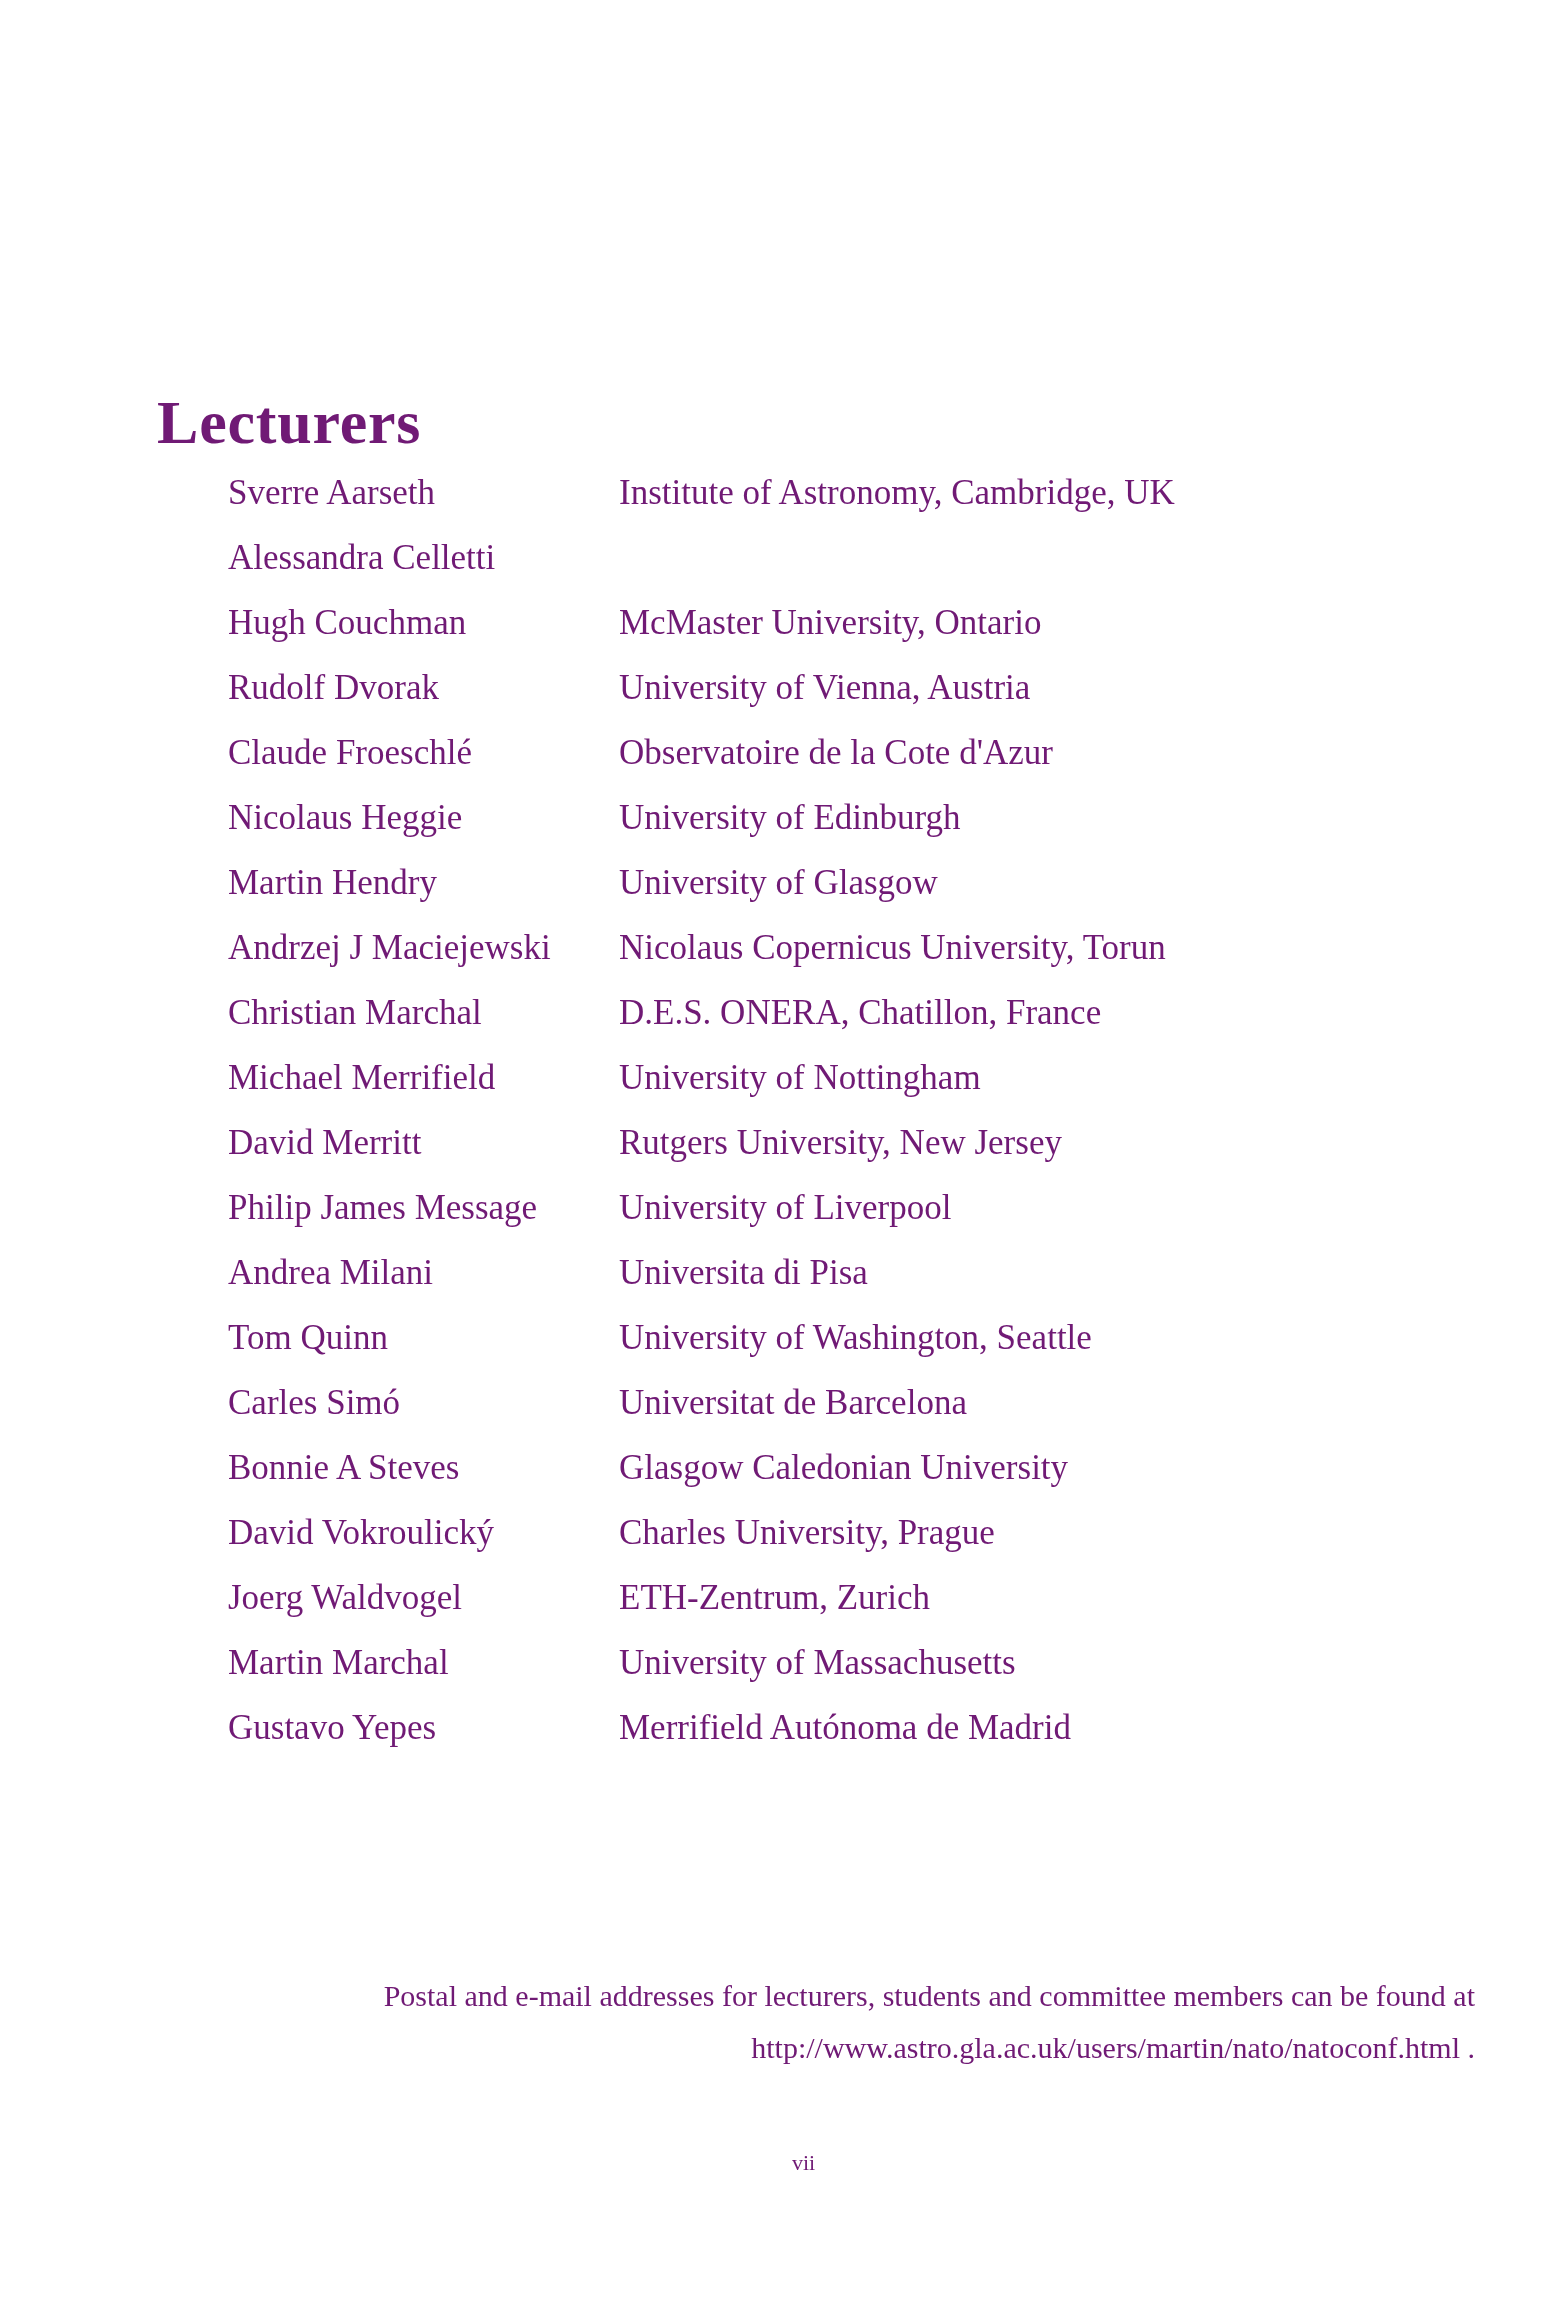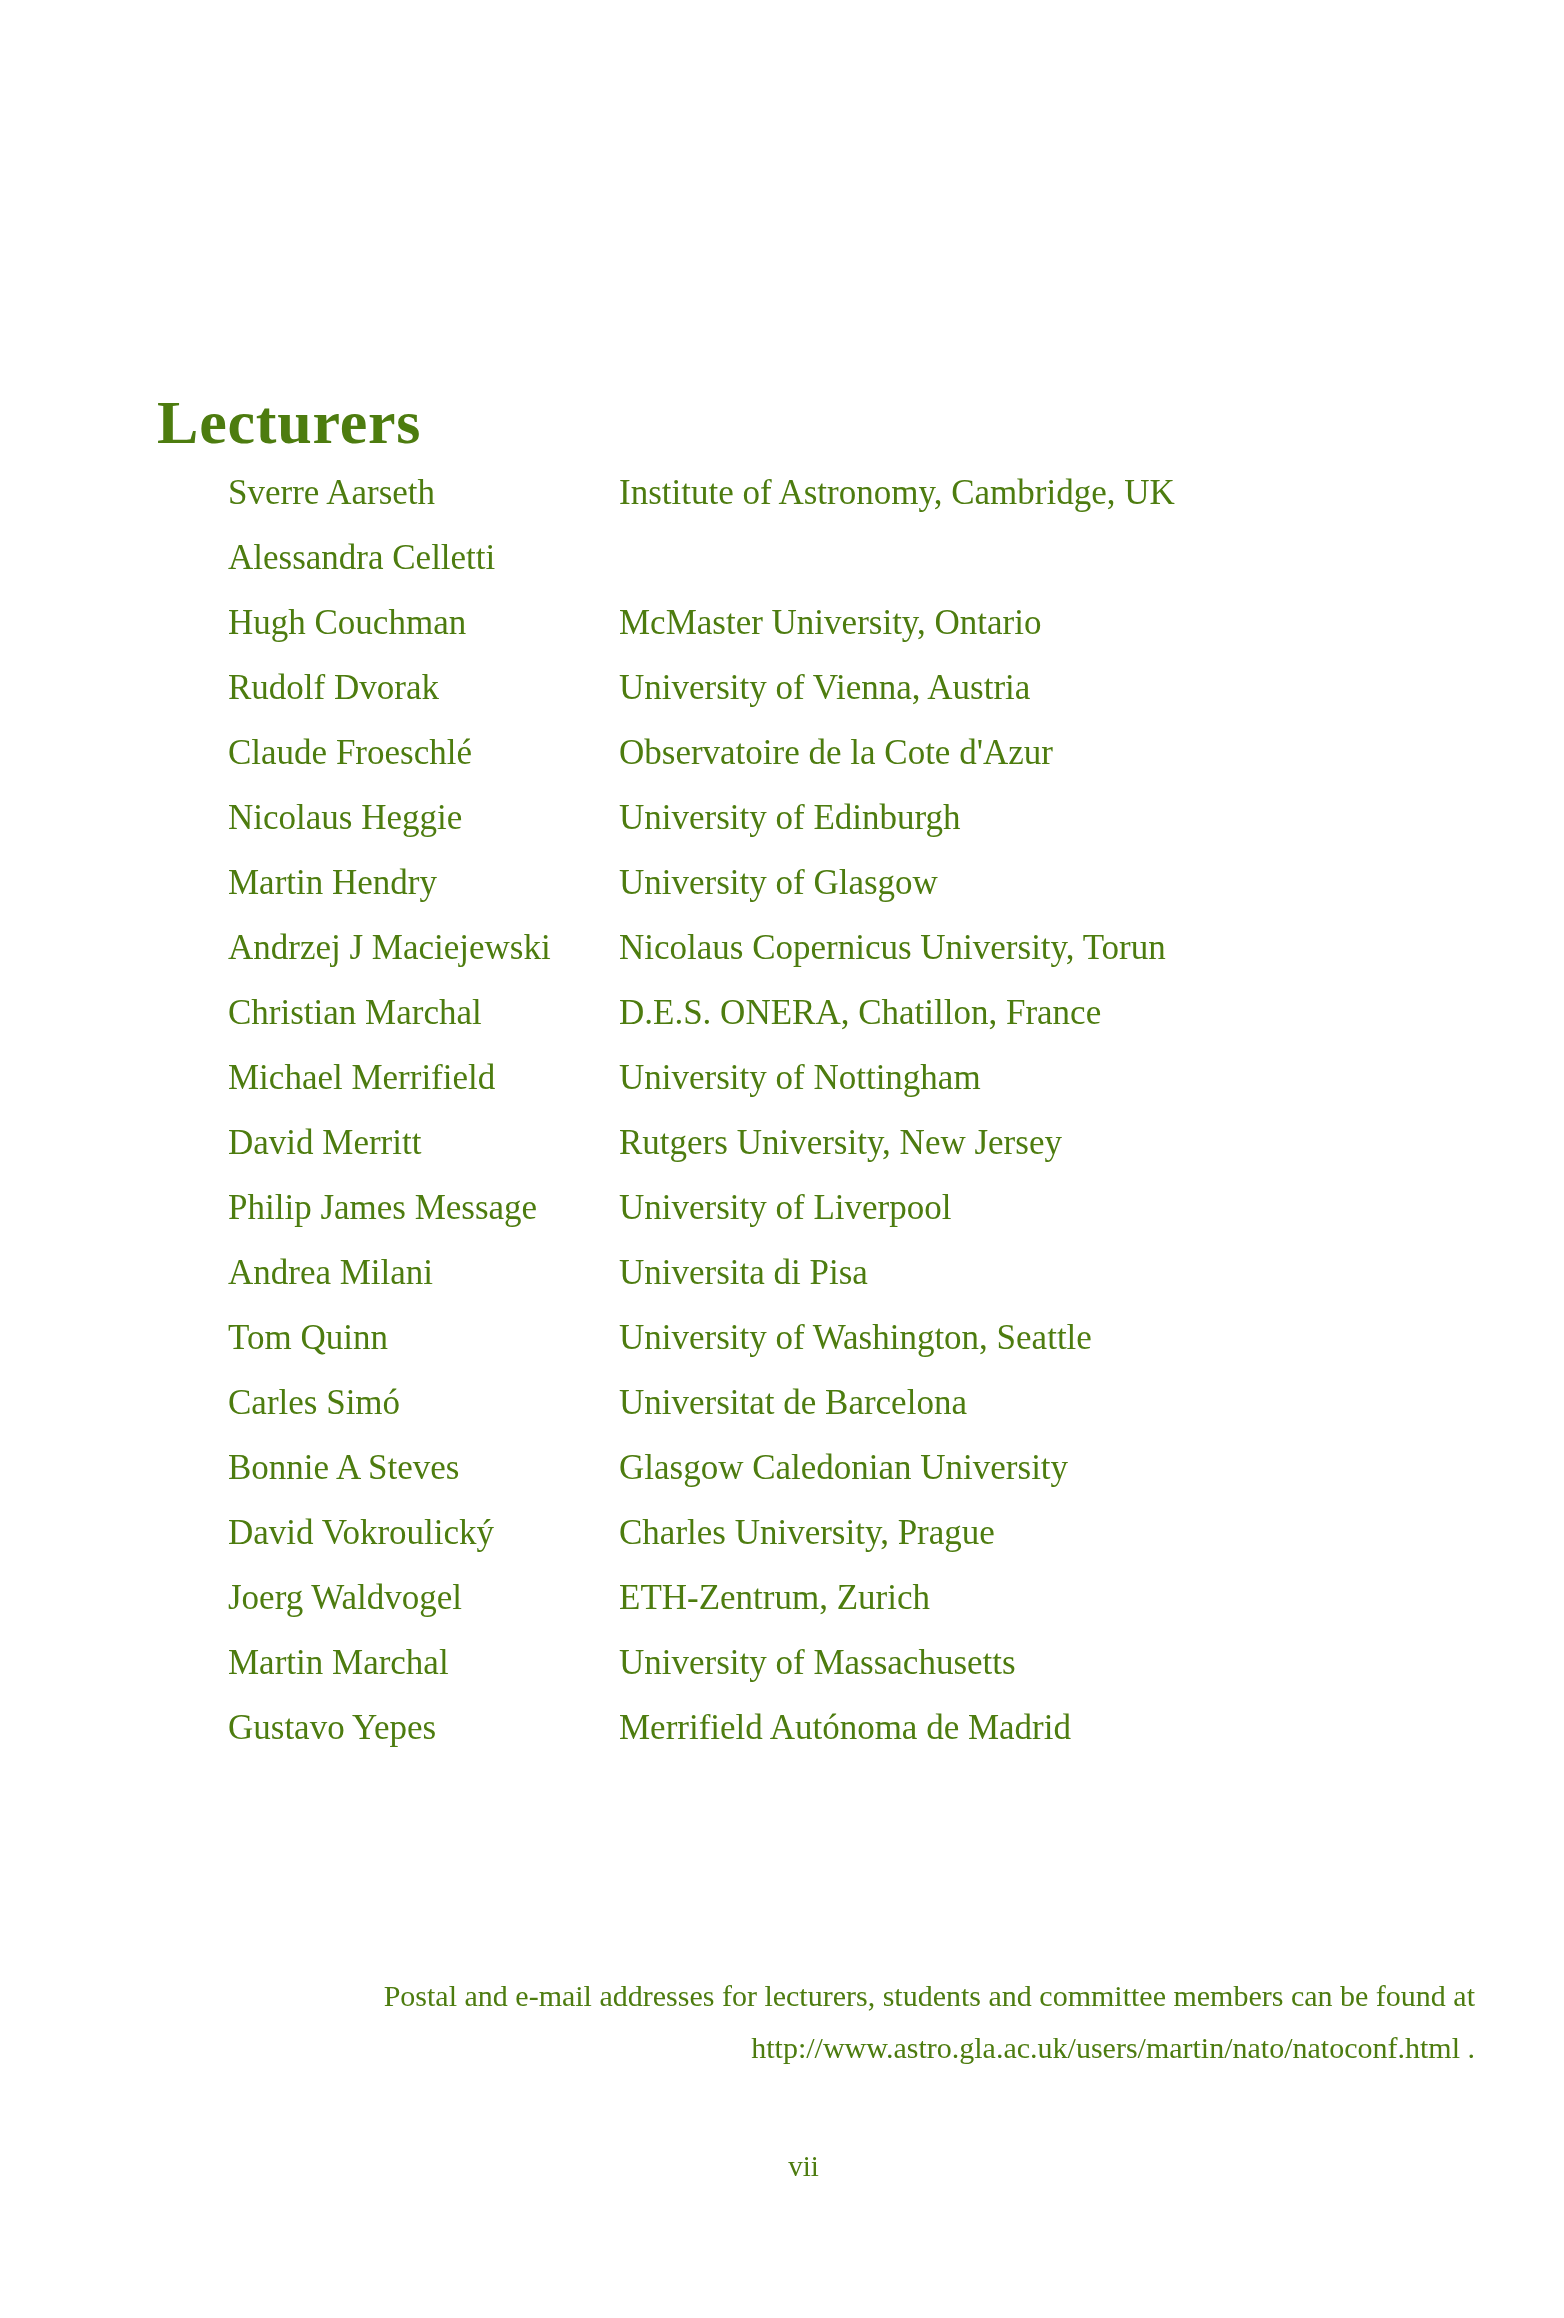--- a/index.html
+++ b/index.html
@@ -6,21 +6,21 @@
     margin: 0;
     padding: 0;
     background: #e8e8e8;
   }
   .page {
     position: relative;
     width: 1564px;
     height: 2319px;
     background: #ffffff;
     font-family: "Liberation Serif", "DejaVu Serif", serif;
-    color: #4d7c0f;
+    color: #701a75;
     overflow: hidden;
   }
   .title {
     position: absolute;
     left: 157px;
     top: 349px;
     font-size: 62px;
     font-weight: bold;
     letter-spacing: 0.8px;
     line-height: 1;
@@ -52,21 +52,21 @@
     font-size: 30px;
     line-height: 52px;
     text-align: right;
   }
   .page-number {
     position: absolute;
     left: 719px;
     top: 2152px;
     width: 169px;
     text-align: center;
-    font-size: 29px;
+    font-size: 22px;
     line-height: 1;
   }
 </style>
 </head>
 <body>
 
 <div class="page">
 
   <h1 class="title">Lecturers</h1>
 

